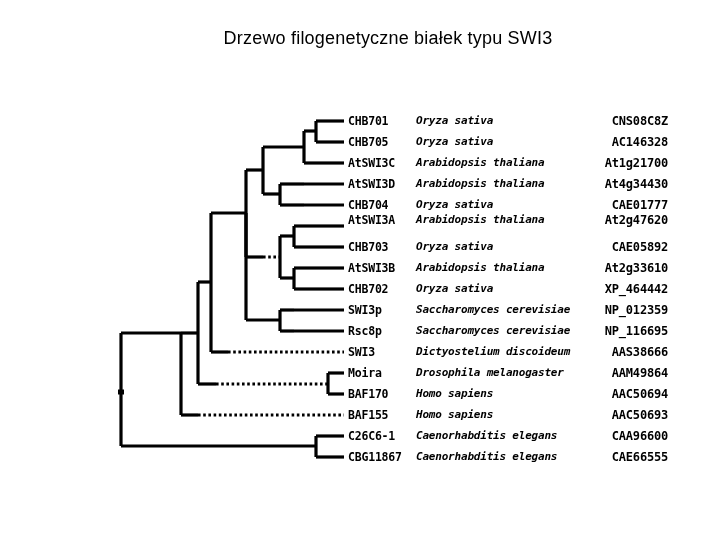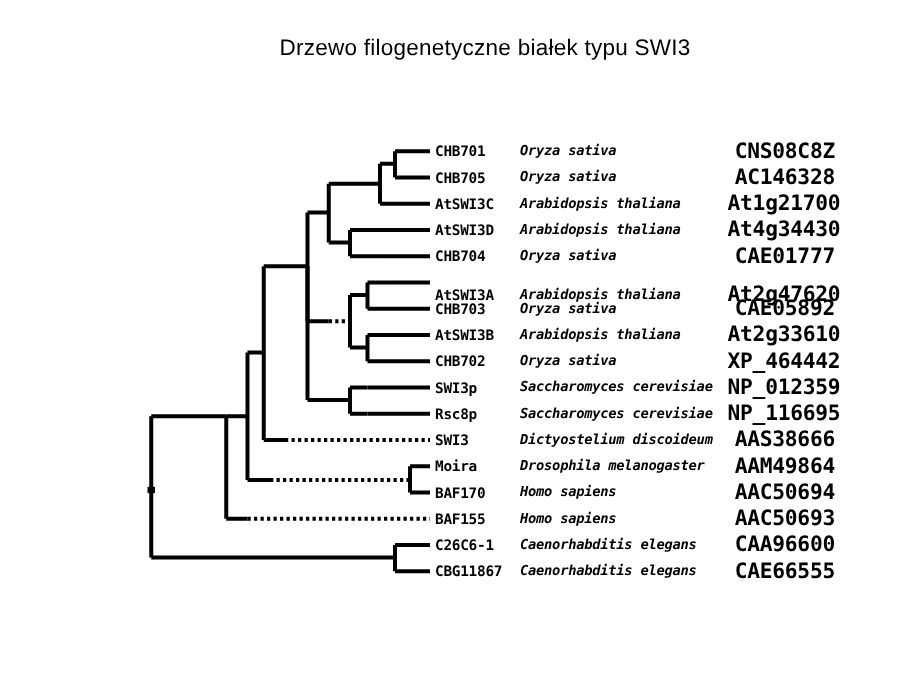--- a/index.html
+++ b/index.html
@@ -74,21 +74,21 @@
     font-style: italic;
     letter-spacing: -0.2px;
     color: #000000;
   }
   .col-acc {
     position: absolute;
     left: 554px;
     width: 86px;
     text-align: right;
     font-family: "DejaVu Sans Mono", "Liberation Mono", monospace;
-    font-size: 17px;
+    font-size: 12px;
     font-weight: bold;
     letter-spacing: -0.2px;
     color: #000000;
   }
 </style>
 </head>
 <body>
 
 <div id="figure">
 
@@ -233,21 +233,21 @@
       <span class="col-species">Arabidopsis thaliana</span>
       <span class="col-acc">At4g34430</span>
     </div>
 
     <div class="leaf-row" style="top:197px;left:0;width:720px;">
       <span class="col-gene">CHB704</span>
       <span class="col-species">Oryza sativa</span>
       <span class="col-acc">CAE01777</span>
     </div>
 
-    <div class="leaf-row" style="top:228px;left:0;width:664px;">
+    <div class="leaf-row" style="top:212px;left:0;width:664px;">
       <span class="col-gene">AtSWI3A</span>
       <span class="col-species">Arabidopsis thaliana</span>
       <span class="col-acc">At2g47620</span>
     </div>
 
     <div class="leaf-row" style="top:239px;left:0;width:720px;">
       <span class="col-gene">CHB703</span>
       <span class="col-species">Oryza sativa</span>
       <span class="col-acc">CAE05892</span>
     </div>

